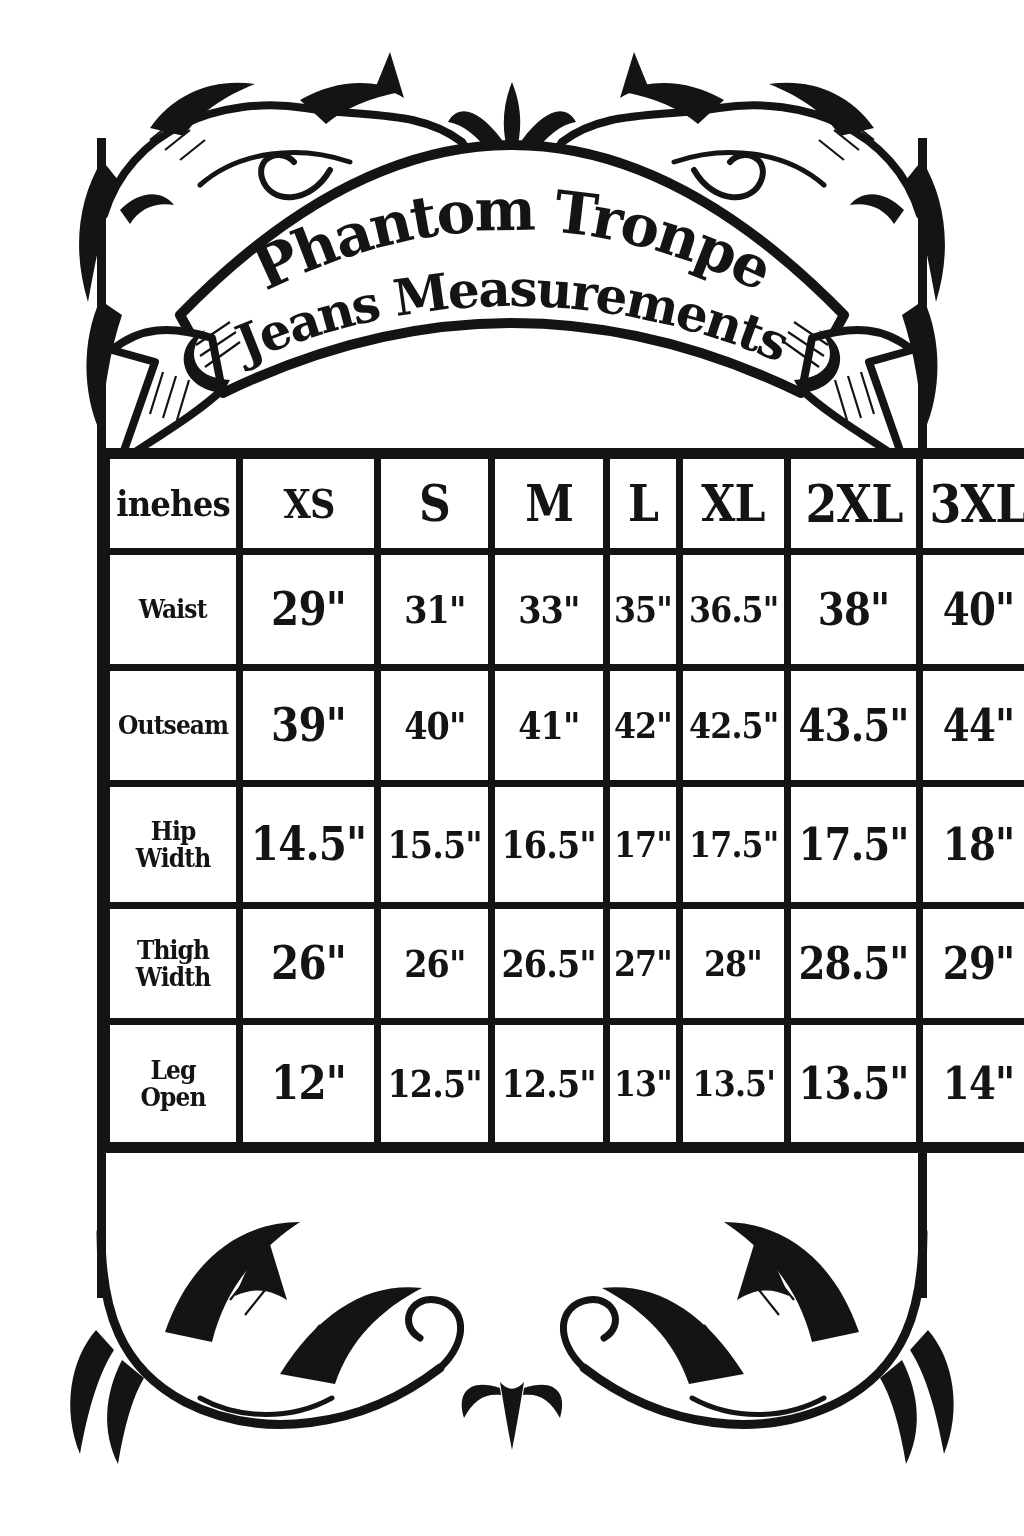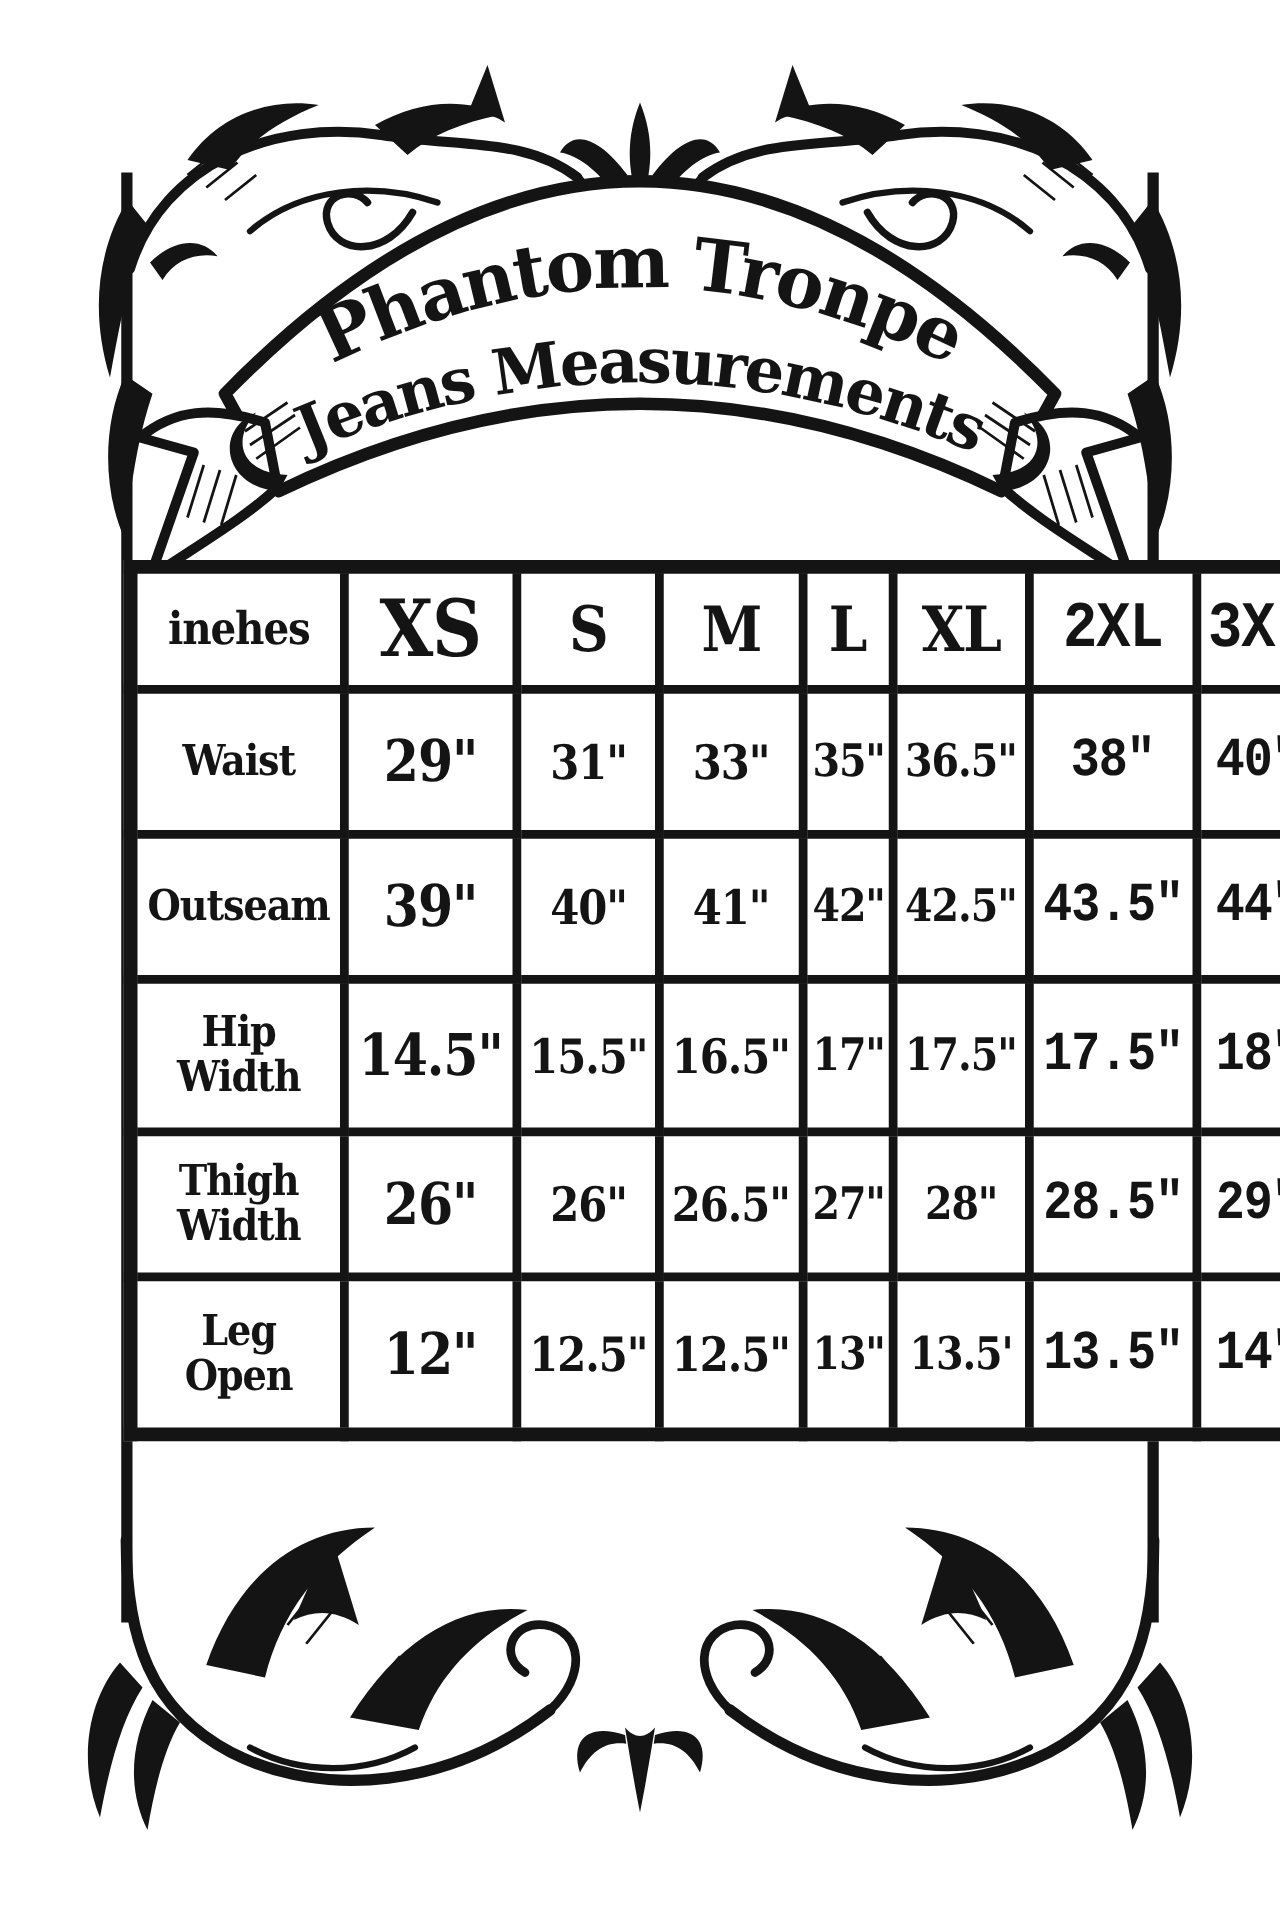--- a/index.html
+++ b/index.html
@@ -23,28 +23,28 @@
   }
   td{
     border:7px solid #141414;text-align:center;vertical-align:middle;
     font-weight:bold;padding:0;line-height:1.03;letter-spacing:-1px;
   }
   .v{display:inline-block;transform:scaleX(.88);transform-origin:center;white-space:nowrap;}
   .vlbl{display:inline-block;transform:scaleX(.9);transform-origin:center;max-width:100%;}
   tr.rhead{height:98px;}
   tr.r1{height:116px;} tr.r2{height:116px;} tr.r3{height:122px;}
   tr.r4{height:116px;} tr.r5{height:126px;}
-  td.lbl{font-size:34px;}
+  td.lbl{font-size:26px;}
   tr.rhead td.lbl{font-size:36px;}
   tr.rhead td{font-size:52px;}
   td:nth-child(2){font-size:46px;}
   td:nth-child(3),td:nth-child(4){font-size:38px;}
   td:nth-child(5),td:nth-child(6){font-size:36px;}
-  td:nth-child(7),td:nth-child(8){font-size:44px;font-family:Liberation Mono, monospace;}
-  tr.rhead td:nth-child(2){font-size:63px;}
+  td:nth-child(7),td:nth-child(8){font-size:44px;}
+  tr.rhead td:nth-child(2){font-size:40px;}
   tr.rhead td:nth-child(3),tr.rhead td:nth-child(4),
   tr.rhead td:nth-child(5),tr.rhead td:nth-child(6){font-size:50px;}
 </style>
 </head>
 <body>
 
 <svg id="ornaments" viewBox="0 0 1024 1536" aria-hidden="true">
   <defs>
 
     <g id="cornerTL">

